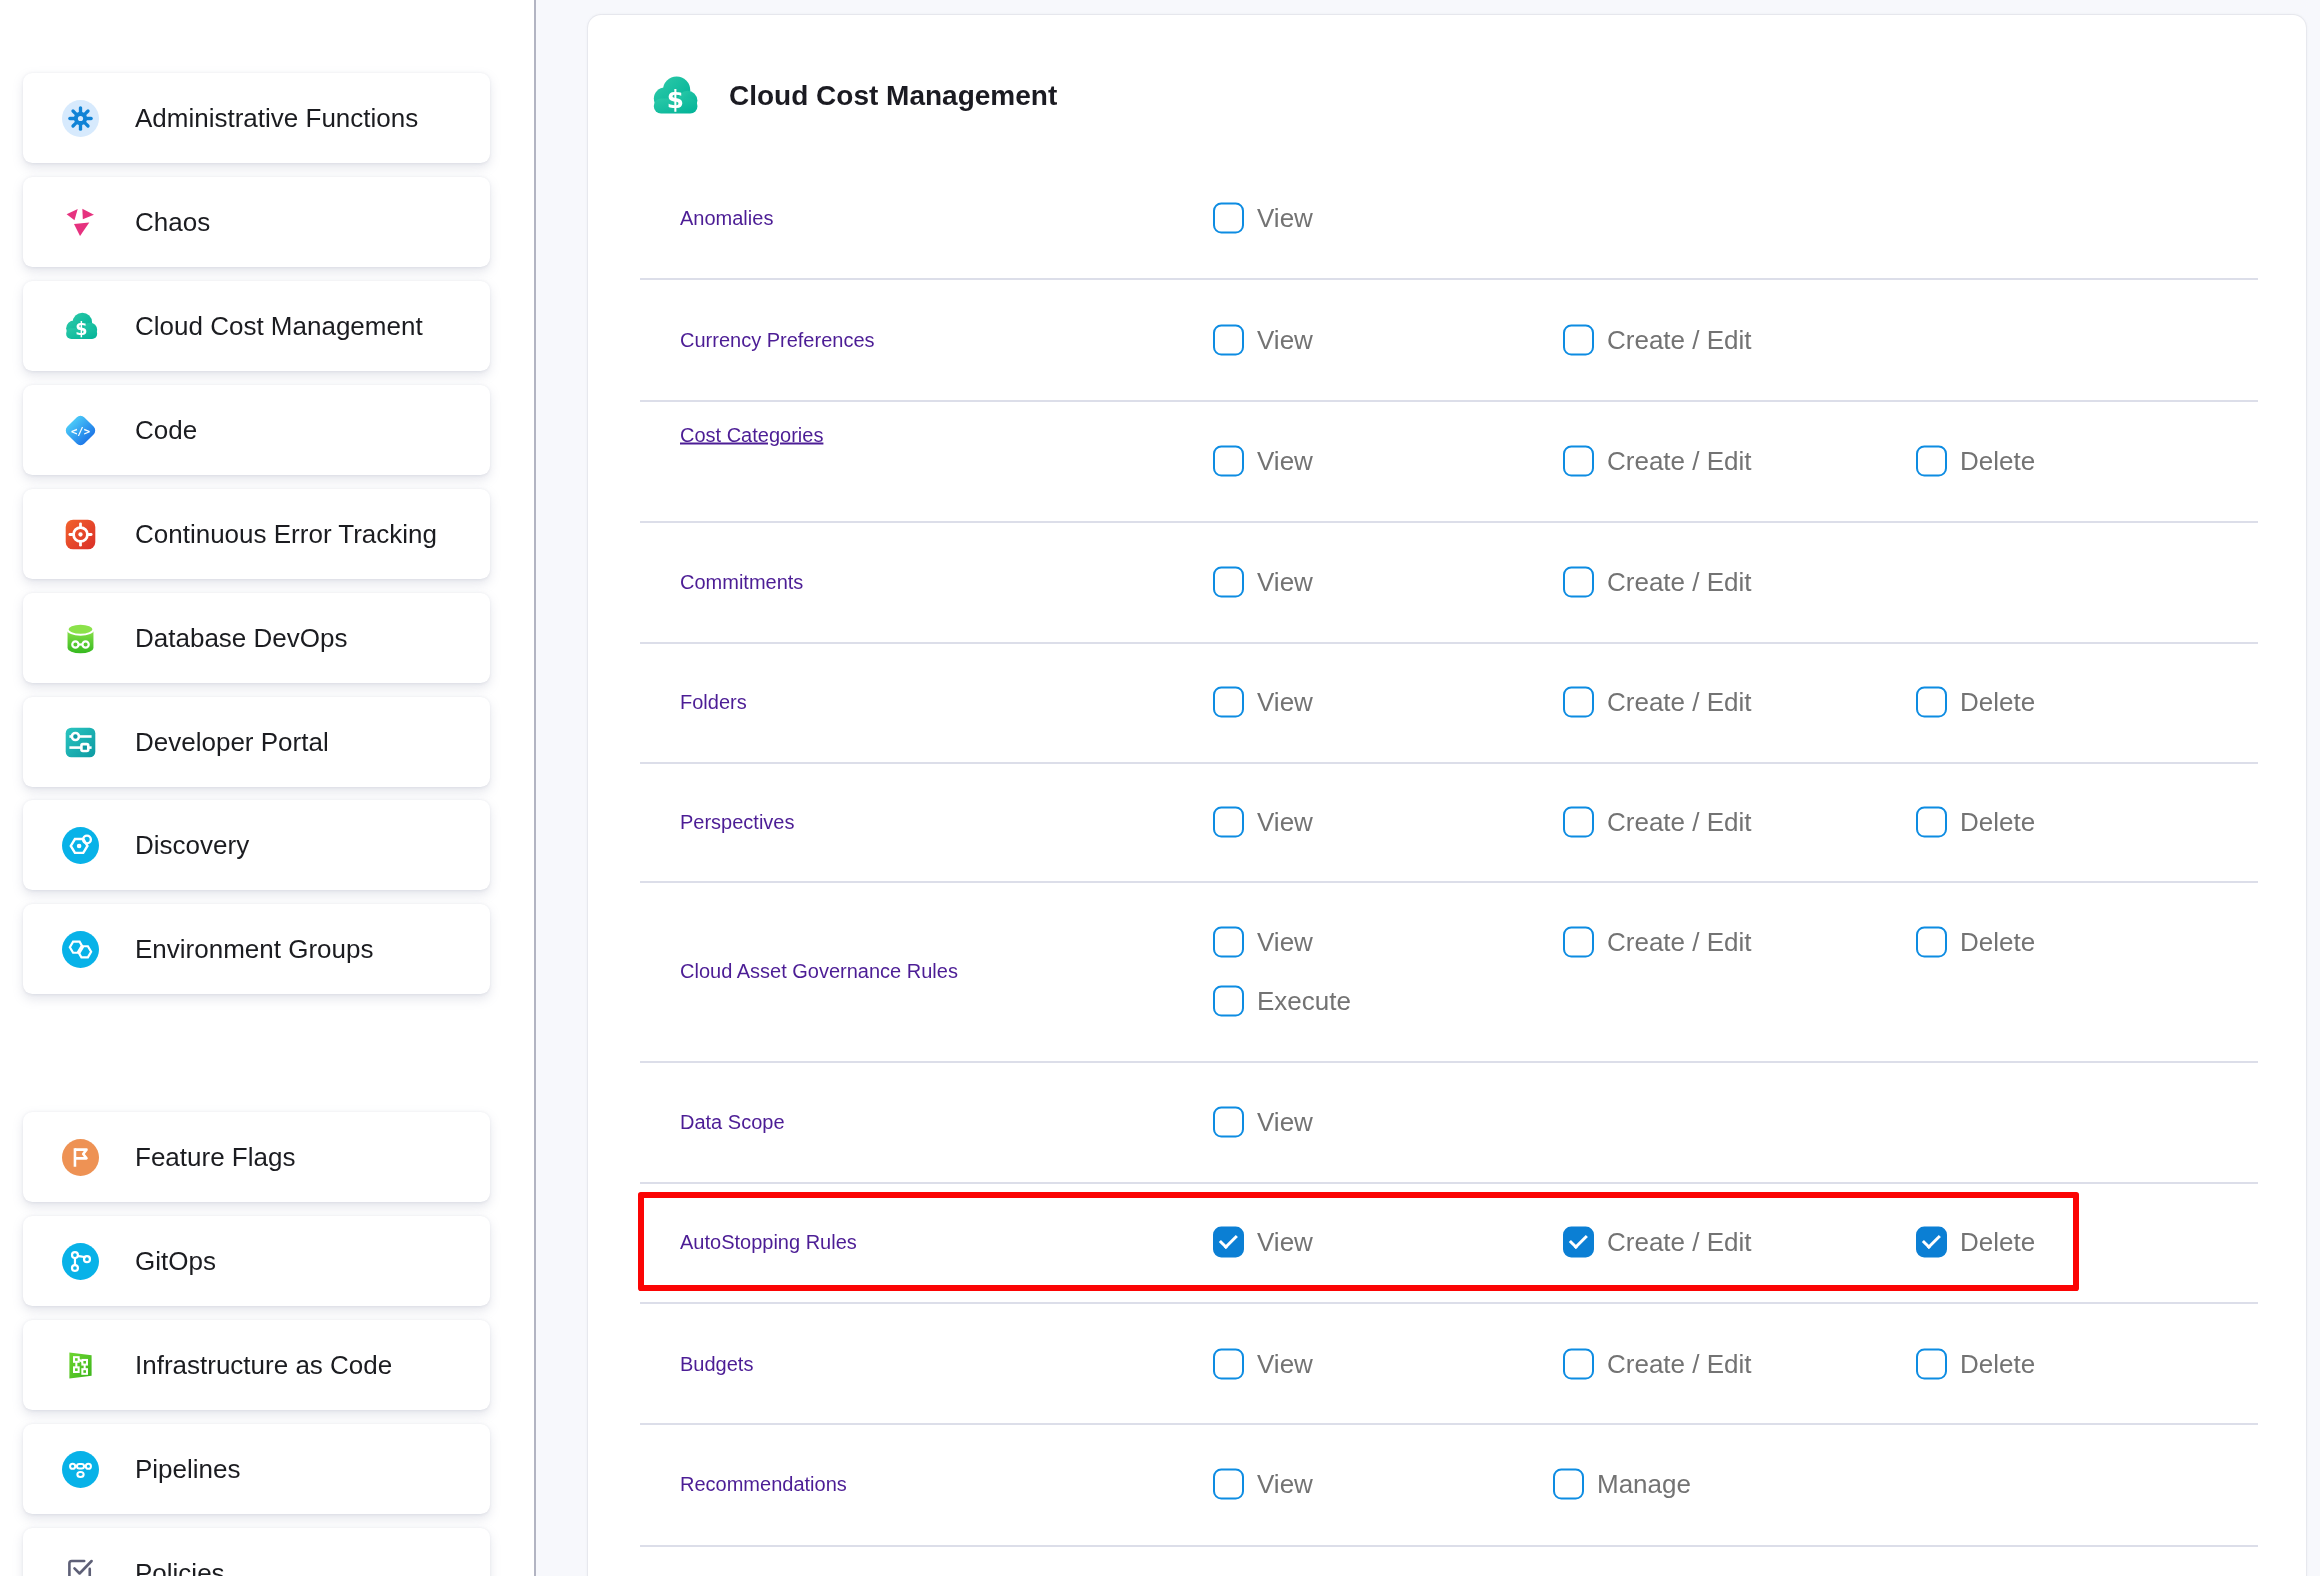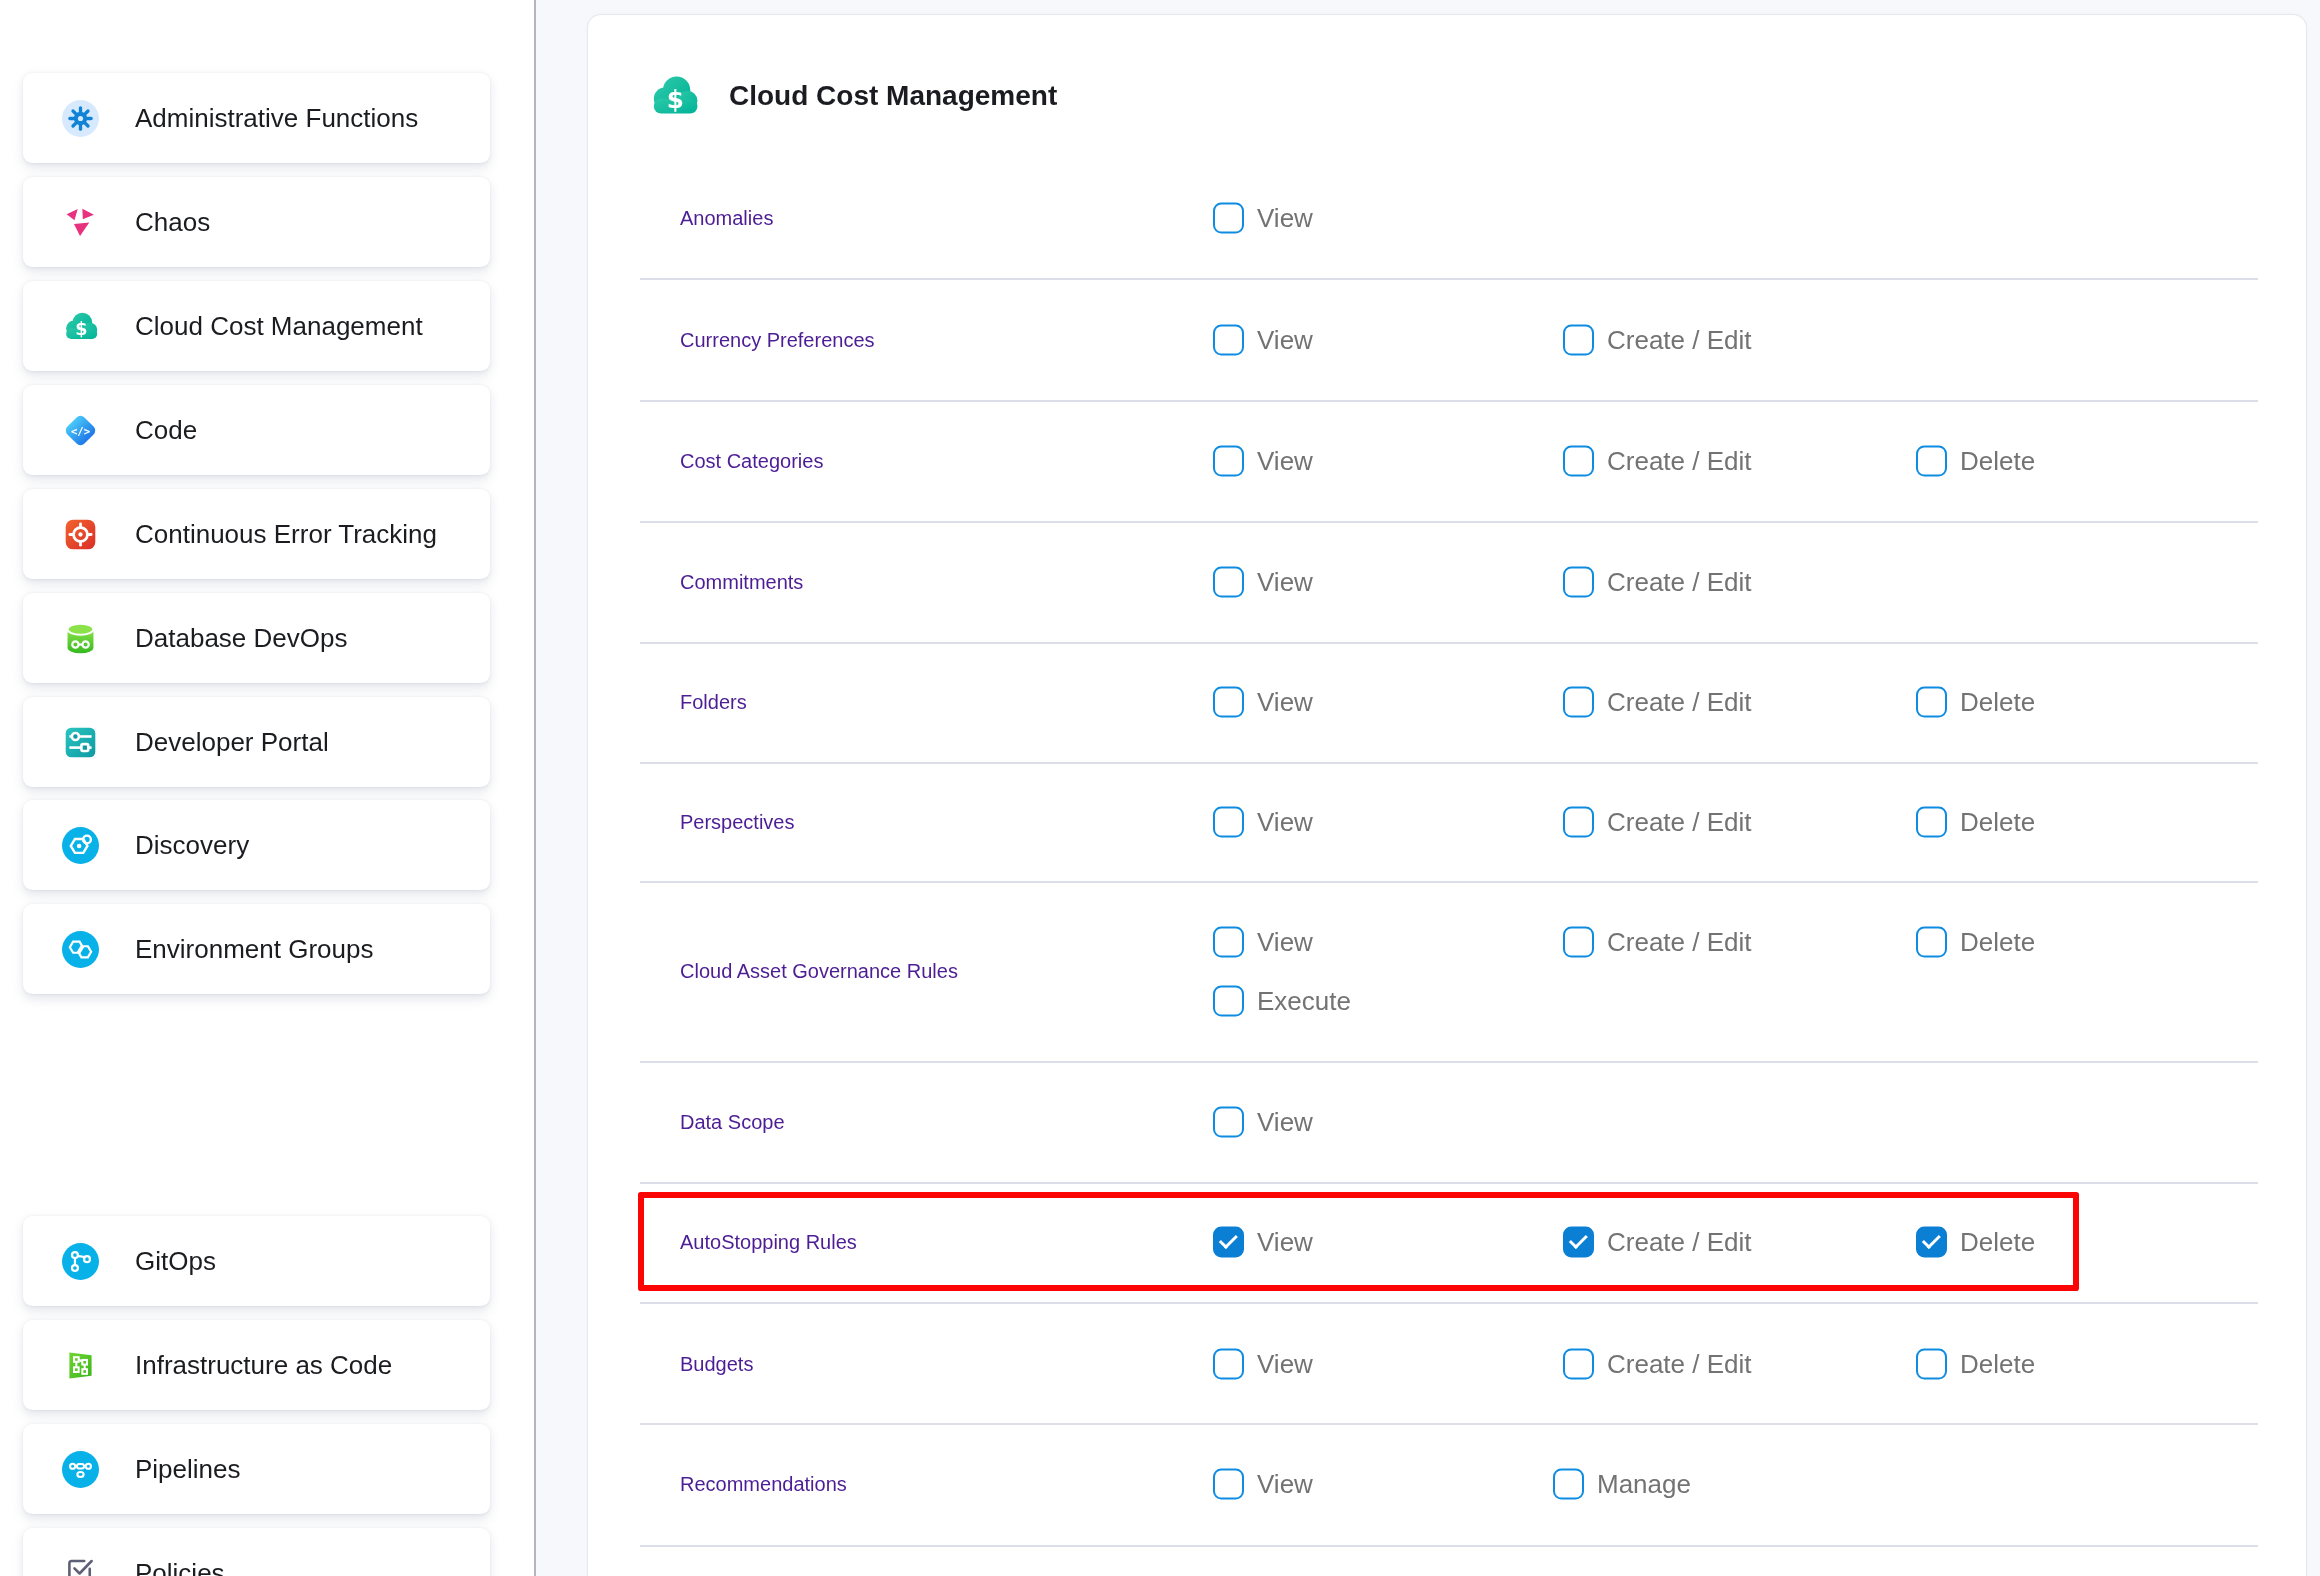--- a/index.html
+++ b/index.html
@@ -186,20 +186,32 @@
         <svg viewBox="0 0 40 40">
           <circle cx="20" cy="20" r="20" fill="#08b2e8"></circle>
           <g fill="none" stroke="#fff" stroke-width="2.4">
             <path d="M12 11.5 h7 l3.5 6 -3.5 6 h-7 l-3.5-6 Z"></path>
             <path d="M21 16.5 h7 l3.5 6 -3.5 6 h-7 l-3.5-6 Z"></path>
           </g>
         </svg>
       </span>
       <span class="side-label">Environment Groups</span>
     </div>
+    <div class="side-card" style="top: 1112px;">
+      <span class="side-icon">
+        <svg viewBox="0 0 40 40">
+          <circle cx="20" cy="20" r="20" fill="#ee9254"></circle>
+          <g fill="none" stroke="#fff" stroke-width="2.8" stroke-linejoin="round">
+            <line x1="14" y1="10" x2="14" y2="30"></line>
+            <path d="M14 11.5 h12.5 l-3.6 4.7 3.6 4.7 H14"></path>
+          </g>
+        </svg>
+      </span>
+      <span class="side-label">Feature Flags</span>
+    </div>
     <div class="side-card" style="top: 1216px;">
       <span class="side-icon">
         <svg viewBox="0 0 40 40">
           <circle cx="20" cy="20" r="20" fill="#08b2e8"></circle>
           <g fill="none" stroke="#fff" stroke-width="2.4">
             <circle cx="14" cy="13" r="3.2"></circle>
             <circle cx="14" cy="27" r="3.2"></circle>
             <circle cx="27" cy="17.5" r="3.2"></circle>
             <line x1="14" y1="16.2" x2="14" y2="23.8"></line>
             <path d="M17.2 14.2 Q23.5 14.8 25.6 15.8"></path>
@@ -289,21 +301,21 @@
       </span>
       <span class="row-label" style="top: 325px;">Currency Preferences</span>
       <span class="perm" style="top: 325px; left: 625px;">
         <span class="cb" role="checkbox" aria-checked="false"></span>
         <span class="perm-label">View</span>
       </span>
       <span class="perm" style="top: 325px; left: 975px;">
         <span class="cb" role="checkbox" aria-checked="false"></span>
         <span class="perm-label">Create / Edit</span>
       </span>
-      <span class="row-label" style="top: 446px;">Cost Categories</span>
+      <span class="row-label" style="top: 420px; text-decoration: underline;">Cost Categories</span>
       <span class="perm" style="top: 446px; left: 625px;">
         <span class="cb" role="checkbox" aria-checked="false"></span>
         <span class="perm-label">View</span>
       </span>
       <span class="perm" style="top: 446px; left: 975px;">
         <span class="cb" role="checkbox" aria-checked="false"></span>
         <span class="perm-label">Create / Edit</span>
       </span>
       <span class="perm" style="top: 446px; left: 1328px;">
         <span class="cb" role="checkbox" aria-checked="false"></span>

